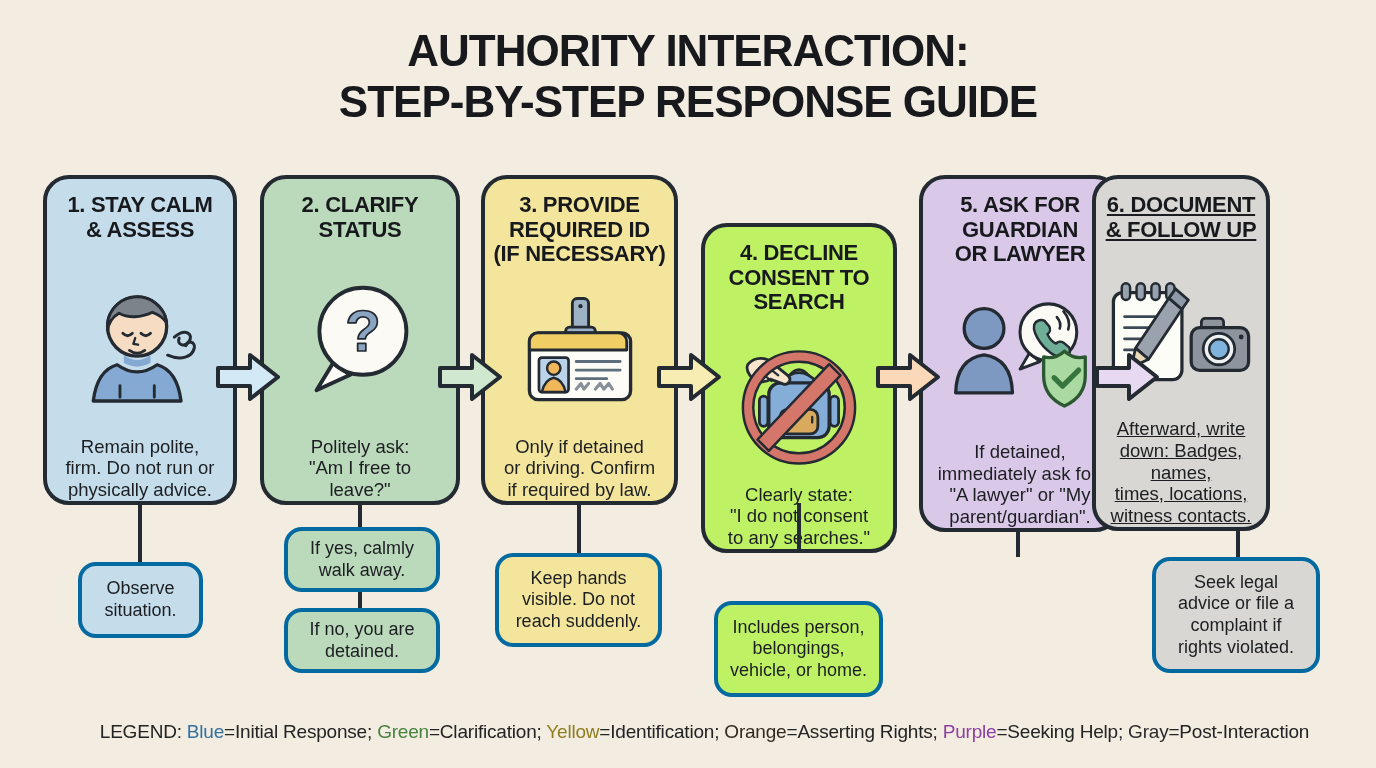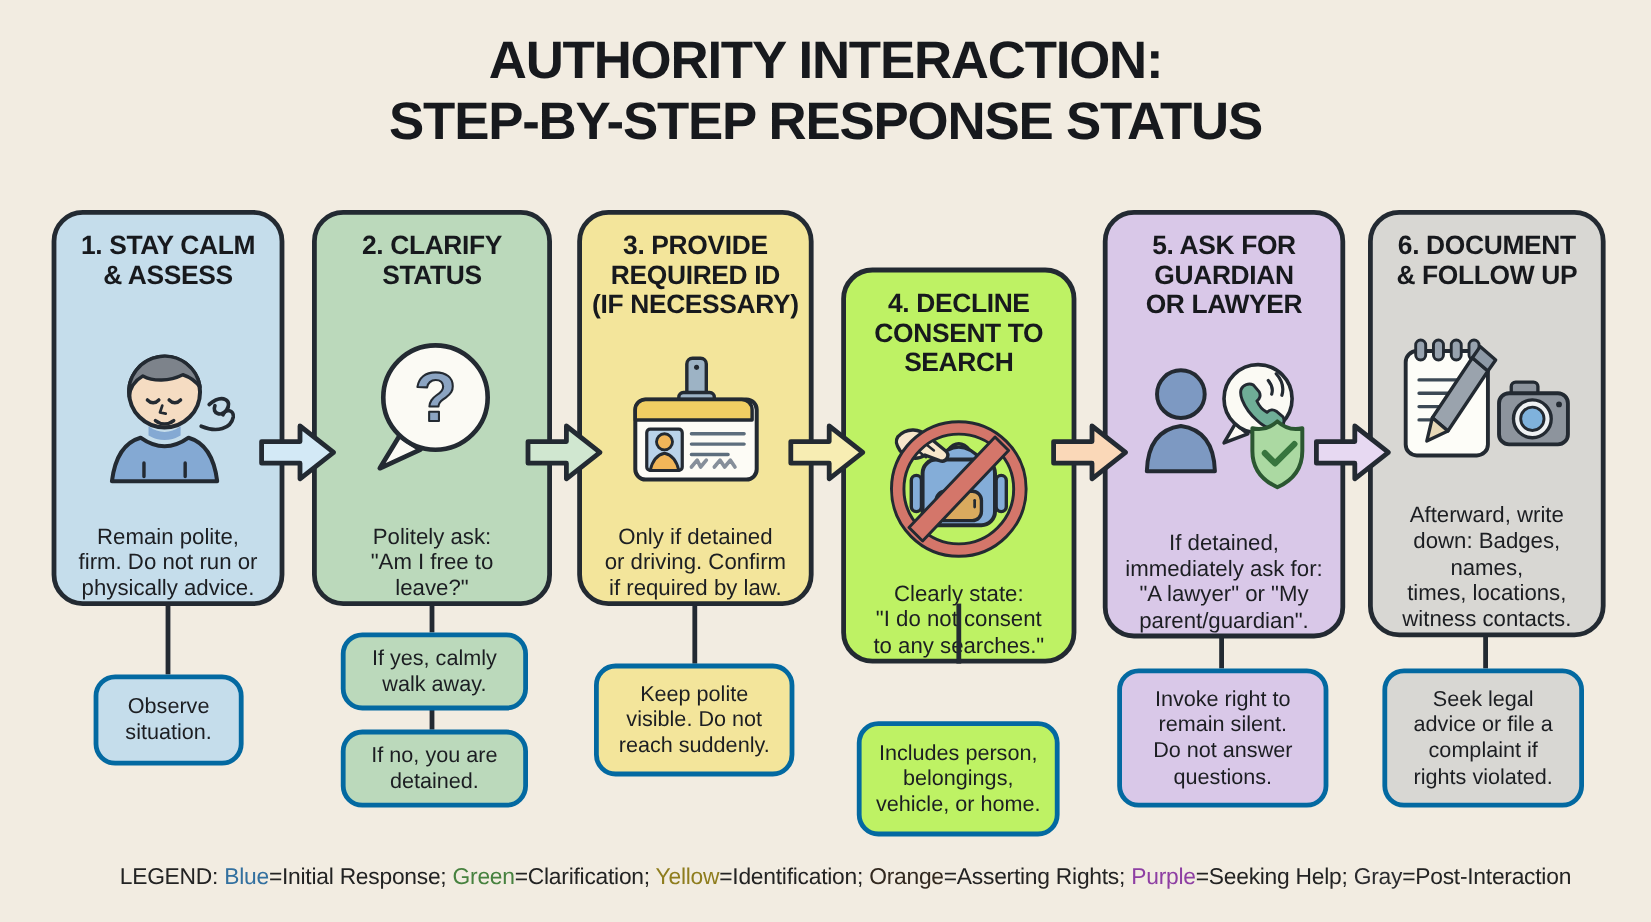--- a/index.html
+++ b/index.html
@@ -66,21 +66,21 @@
     padding-left: 33px;
   }
 </style>
 </head>
 <body>
 
 <div class="stage">
 
   <div class="main-title">
     <span>AUTHORITY INTERACTION:</span>
-    <span>STEP-BY-STEP RESPONSE STATUS</span>
+    <span>STEP-BY-STEP RESPONSE GUIDE</span>
   </div>
 
   <div class="card card-blue" style="left:43px;top:175px;width:194px;height:330px;">
     <div class="card-title">1. STAY CALM
 &amp; ASSESS</div>
     <div class="card-icon">
       <svg width="124" height="134" viewBox="0 0 130 134">
         <g stroke="#232a32" stroke-linecap="round" stroke-linejoin="round">
           <path d="M16 132 q4 -32 25 -38 q21 15 42 0 q21 6 25 38 z" fill="#84a9d3" stroke-width="3.5"></path>
           <path d="M44 116 v12 M80 116 v12" fill="none" stroke-width="3"></path>
@@ -188,21 +188,21 @@
           <path d="M110 88 l9 9 l17 -17" fill="none" stroke="#37753e" stroke-width="5.5"></path>
         </g>
       </svg>
     </div>
     <div class="card-body">If detained,
 immediately ask for:
 "A lawyer" or "My
 parent/guardian".</div>
   </div>
 
-  <div class="card card-gray" style="left:1140px;top:175px;width:198px;height:356px;">
+  <div class="card card-gray" style="left:1092px;top:175px;width:178px;height:356px;text-decoration:underline;">
     <div class="card-title">6. DOCUMENT
 &amp; FOLLOW UP</div>
     <div class="card-icon">
       <svg width="150" height="113" viewBox="0 0 162 122">
         <g stroke="#232a32" stroke-linecap="round" stroke-linejoin="round">
           <rect x="8" y="20" width="74" height="94" rx="10" fill="#fdfdf8" stroke-width="3.5"></rect>
           <rect x="17" y="10" width="9" height="18" rx="4.5" fill="#97a2ae" stroke-width="2.6"></rect>
           <rect x="33" y="10" width="9" height="18" rx="4.5" fill="#97a2ae" stroke-width="2.6"></rect>
           <rect x="49" y="10" width="9" height="18" rx="4.5" fill="#97a2ae" stroke-width="2.6"></rect>
           <rect x="65" y="10" width="9" height="18" rx="4.5" fill="#97a2ae" stroke-width="2.6"></rect>
@@ -248,30 +248,26 @@
   <div class="connector" style="left:797px;top:503px;height:50px;"></div>
   <div class="connector" style="left:1016px;top:530px;height:27px;"></div>
   <div class="connector" style="left:1236px;top:529px;height:28px;"></div>
 
   <div class="sub-box card-blue" style="left:78px;top:562px;width:125px;height:76px;">Observe
 situation.</div>
   <div class="sub-box card-green" style="left:284px;top:527px;width:156px;height:65px;">If yes, calmly
 walk away.</div>
   <div class="sub-box card-green" style="left:284px;top:608px;width:156px;height:65px;">If no, you are
 detained.</div>
-  <div class="sub-box card-yellow" style="left:495px;top:553px;width:167px;height:94px;">Keep polite
+  <div class="sub-box card-yellow" style="left:495px;top:553px;width:167px;height:94px;">Keep hands
 visible. Do not
 reach suddenly.</div>
   <div class="sub-box card-orange" style="left:714px;top:553px;width:169px;height:96px;">Includes person,
 belongings,
 vehicle, or home.</div>
-  <div class="sub-box card-purple" style="left:931px;top:557px;width:176px;height:116px;">Invoke right to
-remain silent.
-Do not answer
-questions.</div>
   <div class="sub-box card-gray" style="left:1152px;top:557px;width:168px;height:116px;">Seek legal
 advice or file a
 complaint if
 rights violated.</div>
 
   <div class="legend"><span>LEGEND: </span><span style="color:#33709f">Blue</span><span>=Initial Response; </span><span style="color:#47823f">Green</span><span>=Clarification; </span><span style="color:#8f7d1e">Yellow</span><span>=Identification; </span><span style="color:#33291f">Orange</span><span>=Asserting Rights; </span><span style="color:#8e3fa3">Purple</span><span>=Seeking Help; </span><span style="color:#2b2b2e">Gray</span><span>=Post-Interaction</span></div>
 
 </div>
 
 </body></html>

